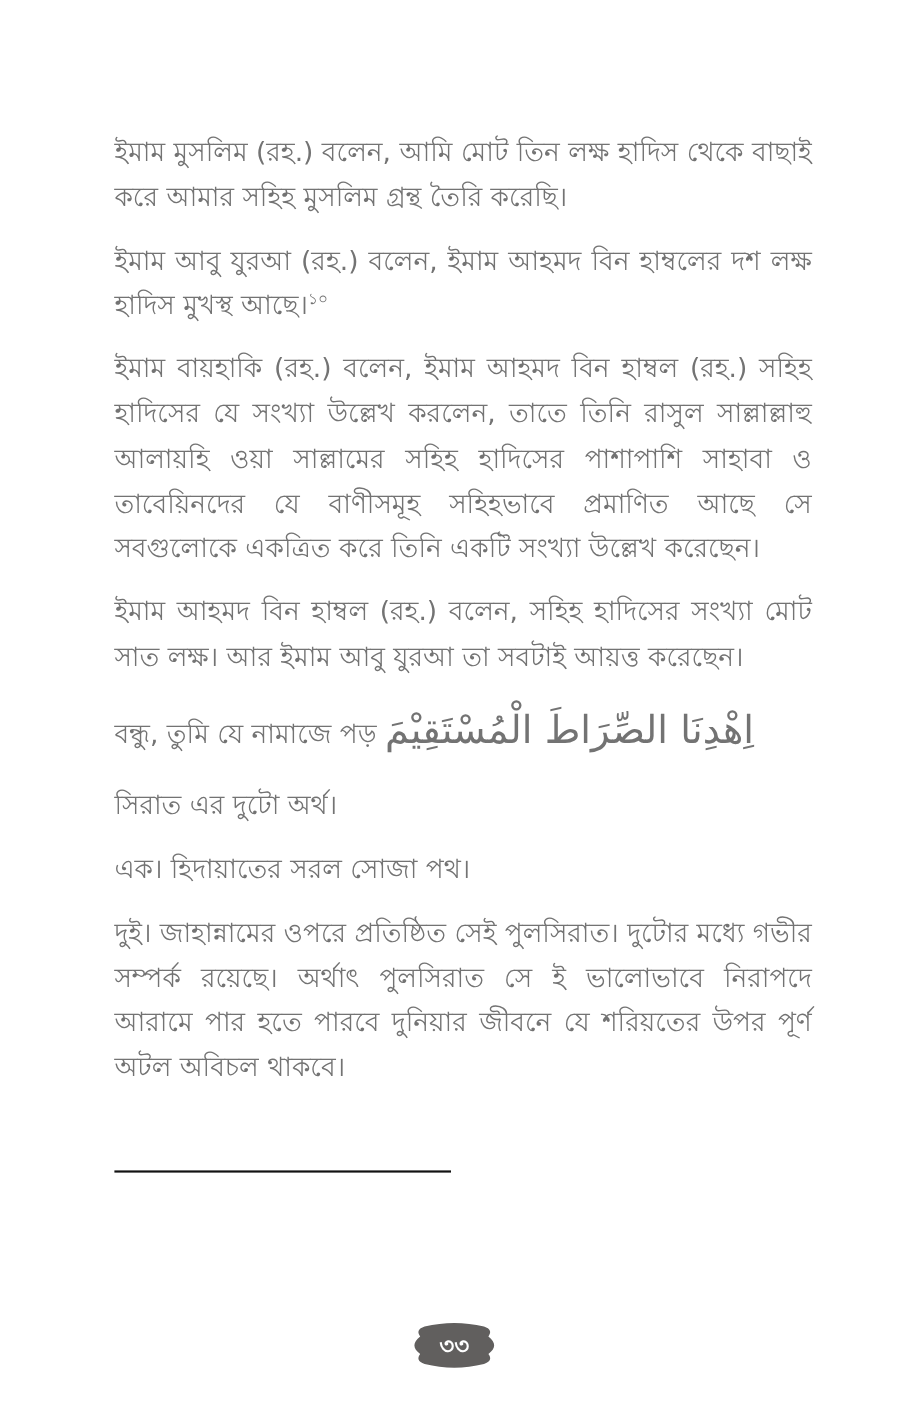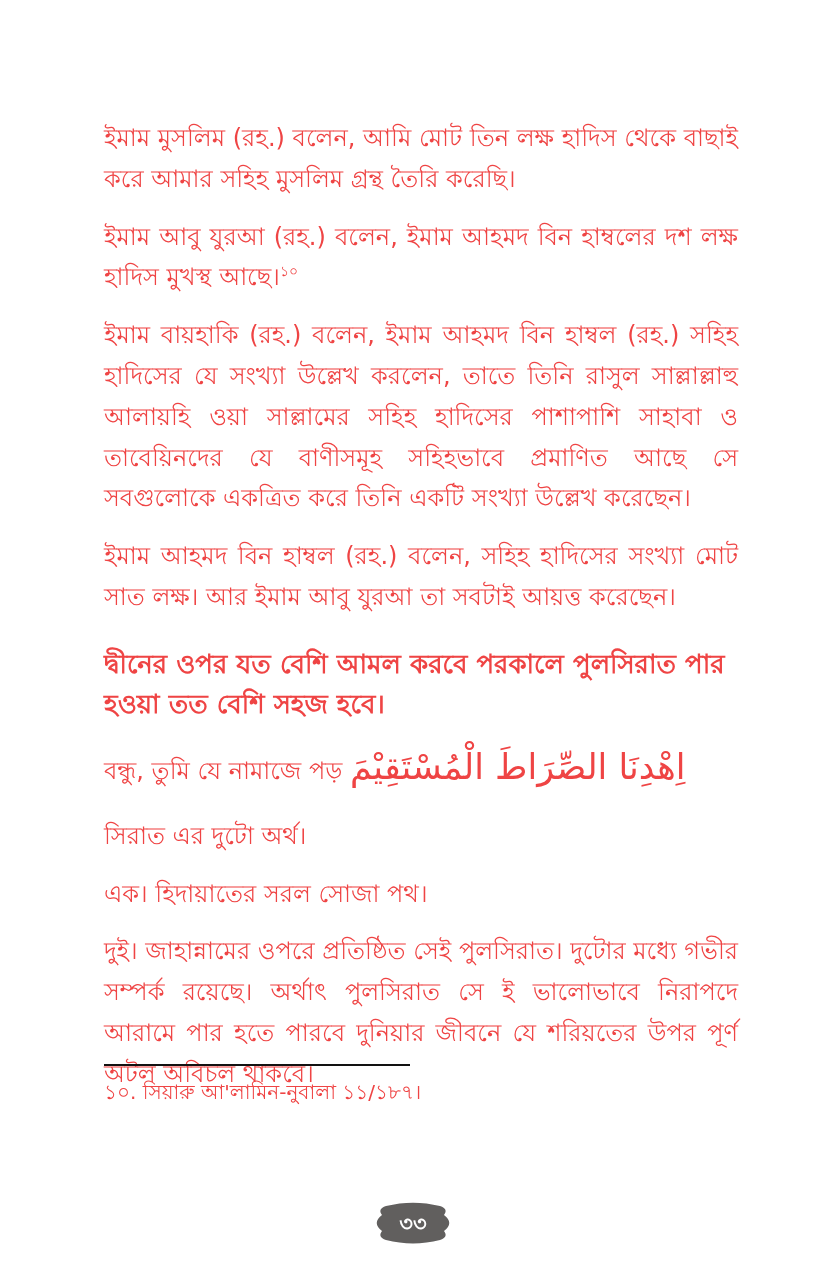--- a/index.html
+++ b/index.html
@@ -6,21 +6,21 @@
     margin: 0;
     padding: 0;
     background: #ffffff;
   }
   .page {
     position: relative;
     width: 825px;
     height: 1275px;
     background: #ffffff;
     font-family: "DejaVu Sans", "Liberation Sans", sans-serif;
-    color: #ef4444;
+    color: #737373;
     overflow: hidden;
   }
   .content {
     position: absolute;
     top: 118px;
     left: 104px;
     width: 634px;
   }
   .body-para {
     margin: 0 0 17px 0;
@@ -84,35 +84,33 @@
 
     <p class="body-para">ইমাম মুসলিম (রহ.) বলেন, আমি মোট তিন লক্ষ হাদিস থেকে বাছাই করে আমার সহিহ মুসলিম গ্রন্থ তৈরি করেছি।</p>
 
 
     <p class="body-para"><span>ইমাম আবু যুরআ (রহ.) বলেন, ইমাম আহমদ বিন হাম্বলের দশ লক্ষ হাদিস মুখস্থ আছে।</span><sup>১০</sup></p>
 
     <p class="body-para">ইমাম বায়হাকি (রহ.) বলেন, ইমাম আহমদ বিন হাম্বল (রহ.) সহিহ হাদিসের যে সংখ্যা উল্লেখ করলেন, তাতে তিনি রাসুল সাল্লাল্লাহু আলায়হি ওয়া সাল্লামের সহিহ হাদিসের পাশাপাশি সাহাবা ও তাবেয়িনদের যে বাণীসমূহ সহিহভাবে প্রমাণিত আছে সে সবগুলোকে একত্রিত করে তিনি একটি সংখ্যা উল্লেখ করেছেন।</p>
 
     <p class="body-para">ইমাম আহমদ বিন হাম্বল (রহ.) বলেন, সহিহ হাদিসের সংখ্যা মোট সাত লক্ষ। আর ইমাম আবু যুরআ তা সবটাই আয়ত্ত করেছেন।</p>
 
-    <h2 class="section-heading">দ্বীনের ওপর যত বেশি আমল করবে পরকালে পুলসিরাত পার হওয়া তত বেশি সহজ হবে।</h2>
 
     <p class="verse-line"><span>বন্ধু, তুমি যে নামাজে পড়</span> <span class="arabic" dir="rtl">اِهْدِنَا الصِّرَاطَ الْمُسْتَقِيْمَ</span></p>
 
     <p class="body-para">সিরাত এর দুটো অর্থ।</p>
 
     <p class="body-para">এক। হিদায়াতের সরল সোজা পথ।</p>
 
     <p class="body-para">দুই। জাহান্নামের ওপরে প্রতিষ্ঠিত সেই পুলসিরাত। দুটোর মধ্যে গভীর সম্পর্ক রয়েছে। অর্থাৎ পুলসিরাত সে ই ভালোভাবে নিরাপদে আরামে পার হতে পারবে দুনিয়ার জীবনে যে শরিয়তের উপর পূর্ণ অটল অবিচল থাকবে।</p>
 
   </div>
 
   <div class="footnote-block">
     <hr class="footnote-rule">
-    <div class="footnote-text"><span>১০.</span> <span>সিয়ারু আ'লামিন-নুবালা ১১/১৮৭।</span></div>
   </div>
 
   <div class="page-number-badge">
     <svg width="80" height="46" viewBox="0 0 80 46" xmlns="http://www.w3.org/2000/svg">
       <path d="M13,6 C31,1.5 49,1.5 67,6 C73,8 74,11 71,15 C78,20.5 78,25.5 71,31 C74,35 73,38 67,40 C49,44.5 31,44.5 13,40 C7,38 6,35 9,31 C2,25.5 2,20.5 9,15 C6,11 7,8 13,6 Z" fill="#615f5e"></path>
       <text x="40" y="31" text-anchor="middle" fill="#ffffff" font-size="21" font-weight="bold">৩৩</text>
     </svg>
   </div>
 
 </div>

